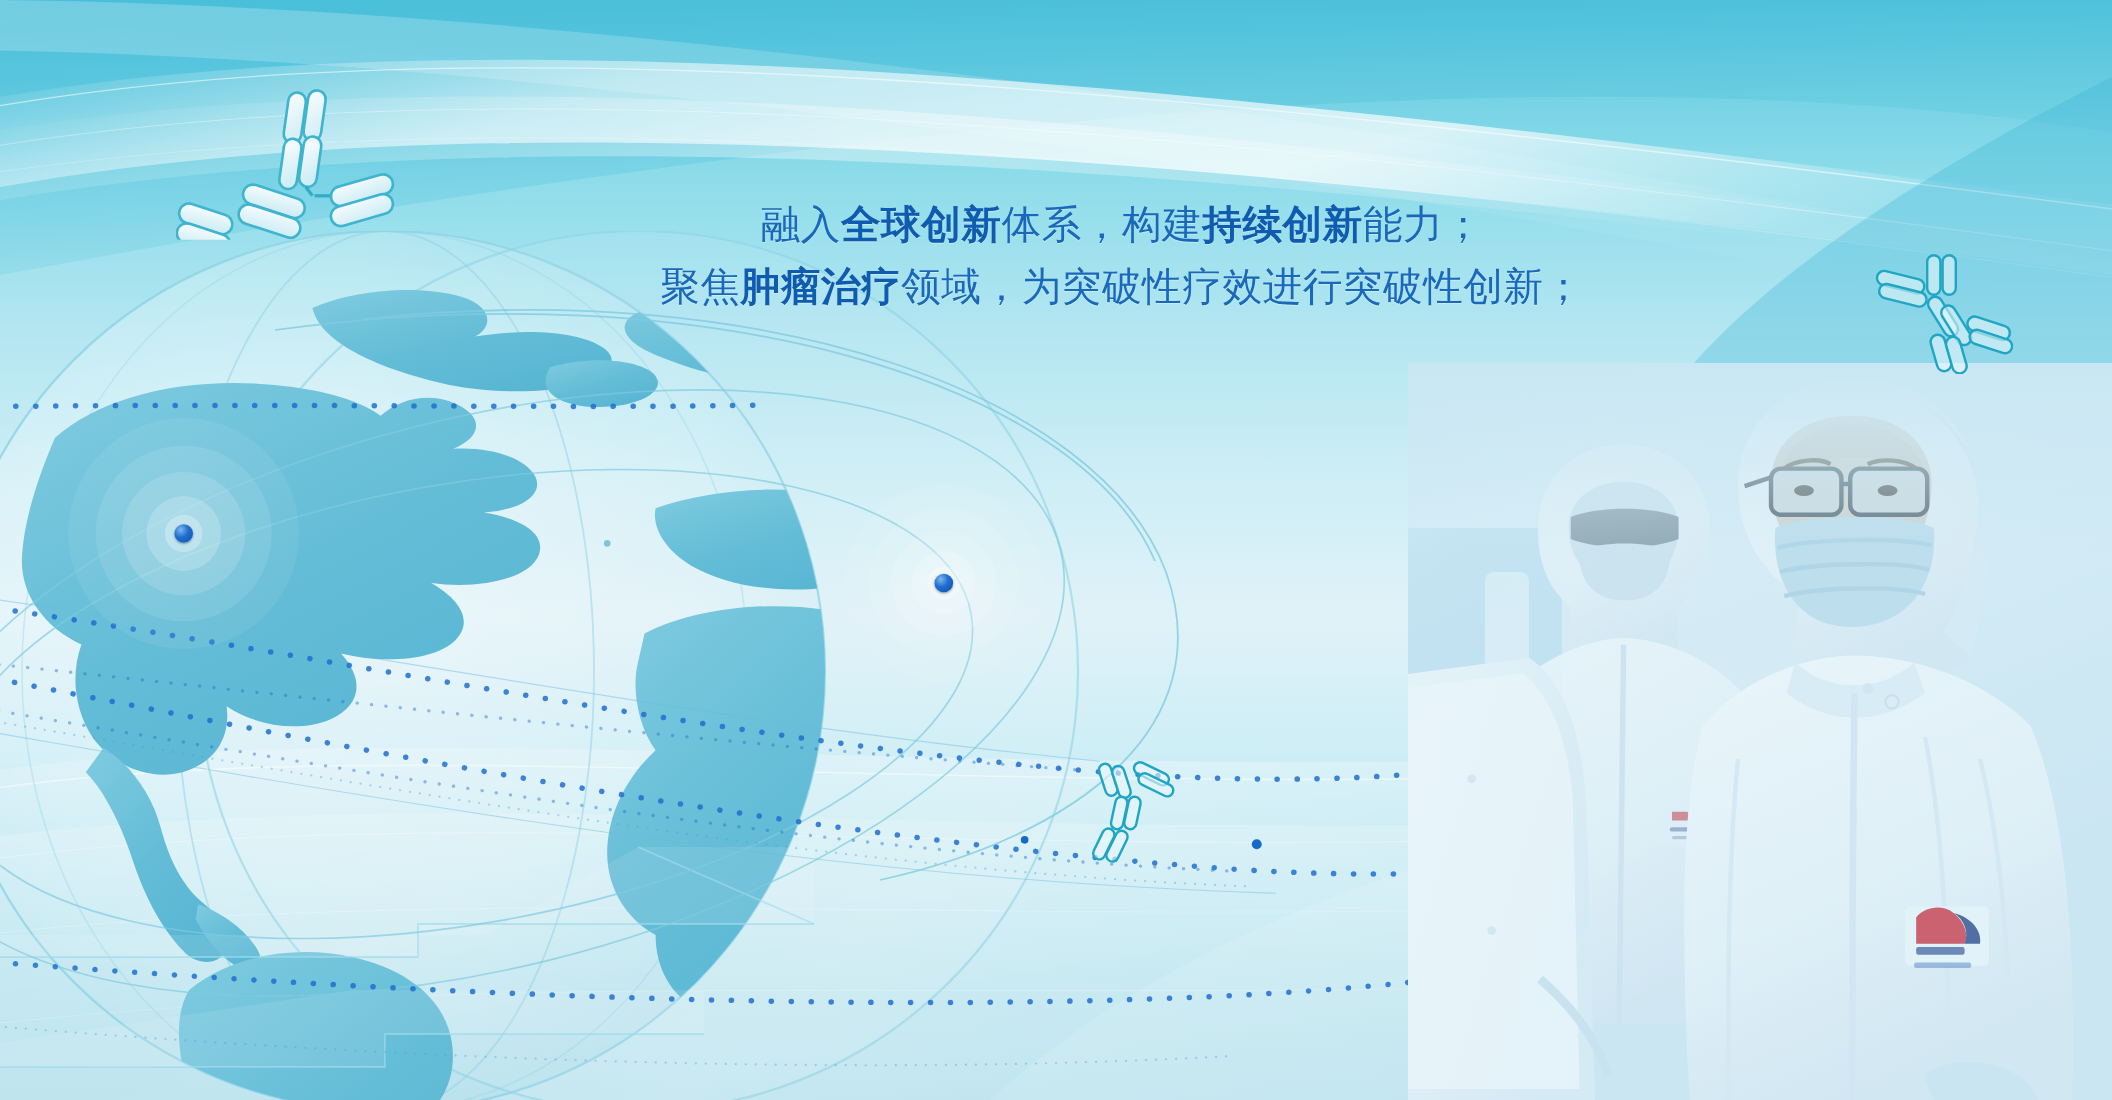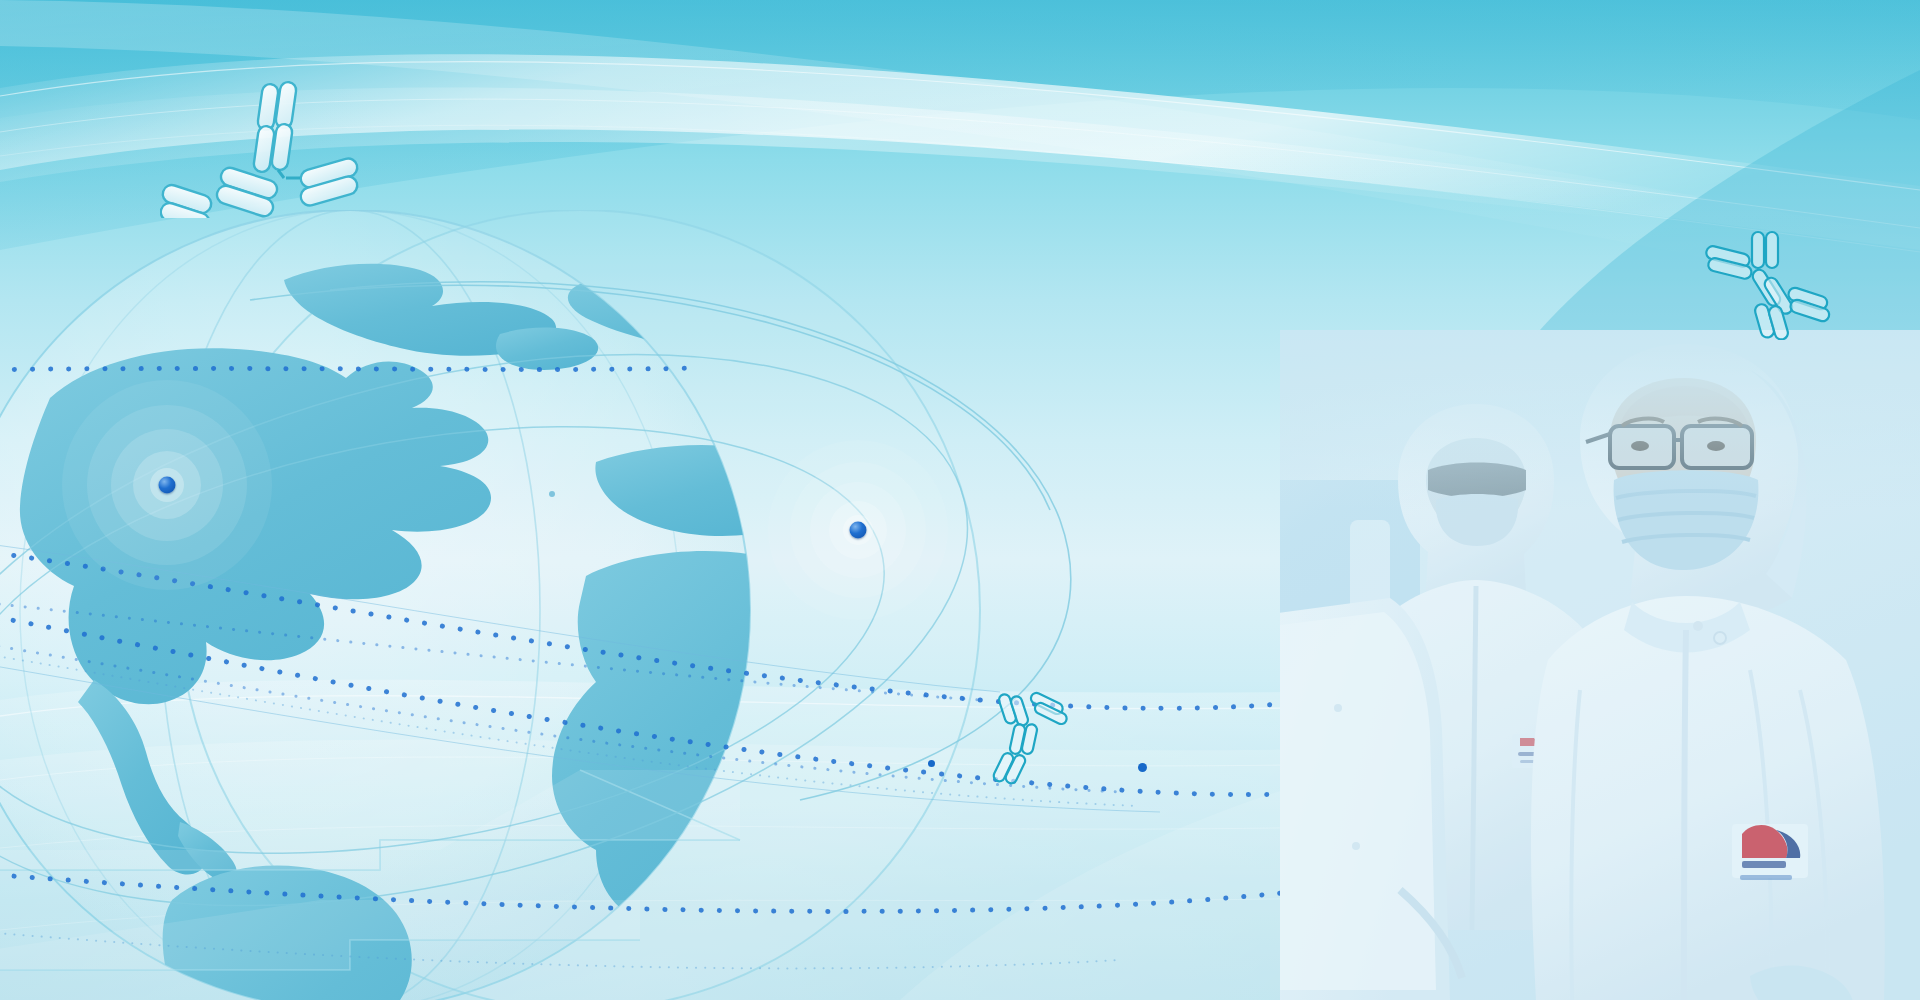--- a/index.html
+++ b/index.html
@@ -523,17 +523,19 @@
         <rect x="62" y="18" width="34" height="11" rx="5.5" transform="rotate(26 79 23)"></rect>
         <rect x="40" y="34" width="11" height="30" rx="5.5" transform="rotate(12 45 49)"></rect>
         <rect x="52" y="34" width="11" height="30" rx="5.5" transform="rotate(12 57 49)"></rect>
         <rect x="26" y="62" width="11" height="30" rx="5.5" transform="rotate(26 31 77)"></rect>
         <rect x="38" y="64" width="11" height="30" rx="5.5" transform="rotate(26 43 79)"></rect>
       </g>
     </svg>
   </div>
 
   <div id="headline">
-
+    <div class="hl-line"><span>融入</span><span class="em">全球创新</span><span>体系，构建</span><span class="em">持续创新</span><span>能力；</span></div>
+
+    <div class="hl-line"><span>聚焦</span><span class="em">肿瘤治疗</span><span>领域，为突破性疗效进行突破性创新；</span></div>
 
   </div>
 
 </div>
 
 </body></html>

